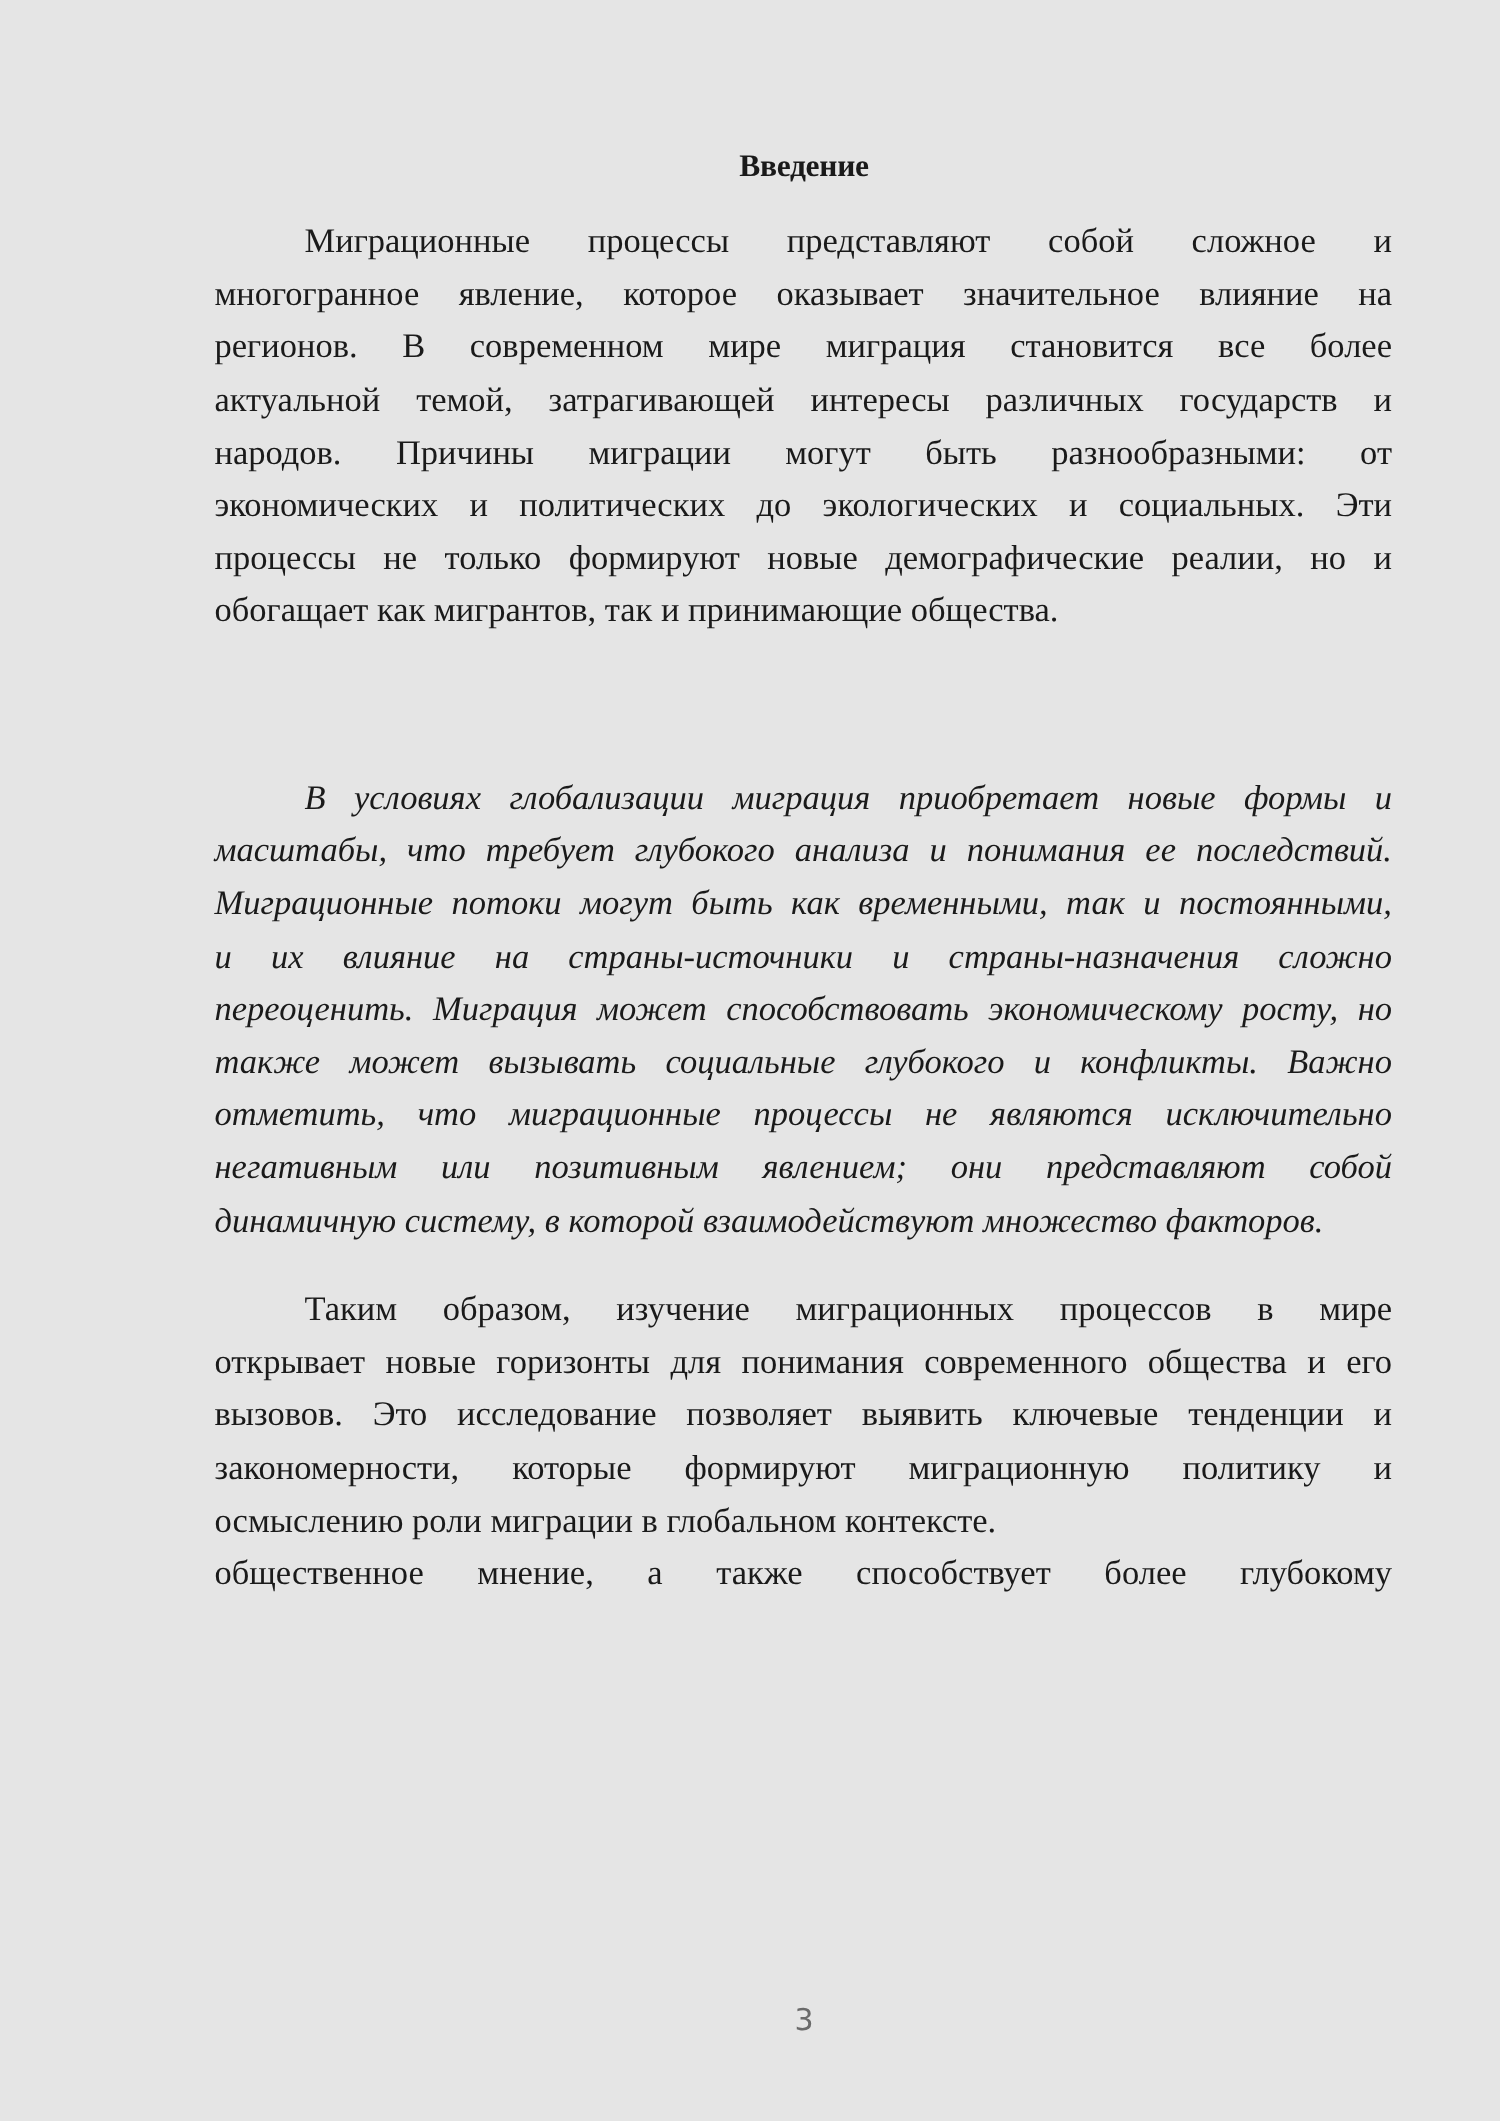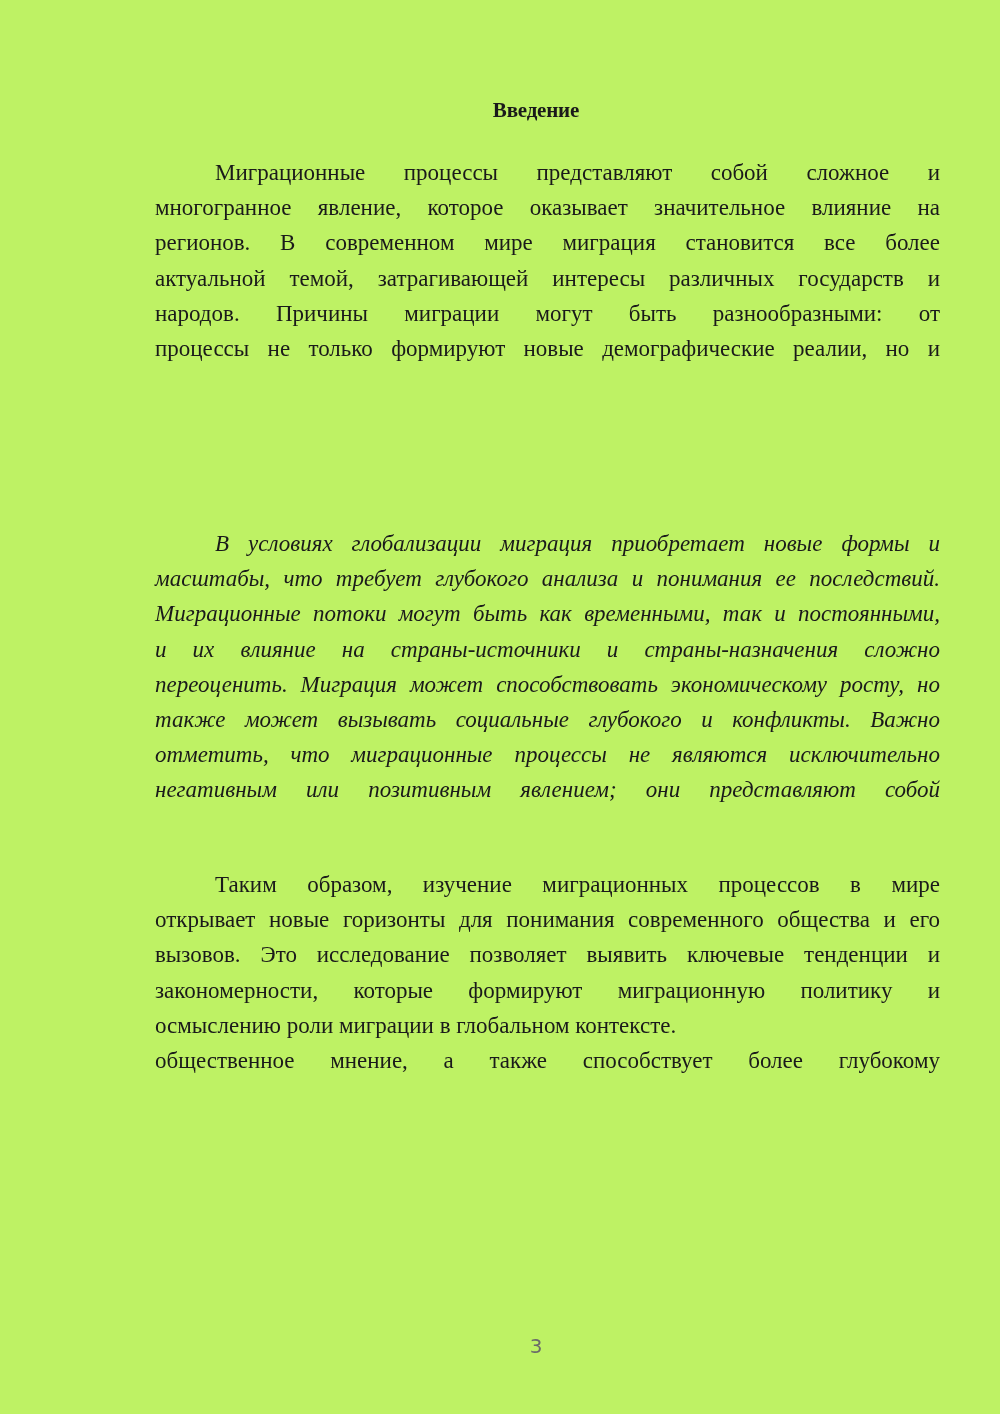--- a/index.html
+++ b/index.html
@@ -12,21 +12,21 @@
     height: 1414px;
     position: relative;
     overflow: hidden;
     font-family: "Liberation Serif", "DejaVu Serif", serif;
     color: #1a1a1a;
   }
   .page {
     position: absolute;
     left: 0; top: 0;
     width: 1000px; height: 1414px;
-    background: #bef264;
+    background: #e5e5e5;
   }
   .title {
     position: absolute;
     top: 98px;
     left: 0;
     width: 1072px;
     text-align: center;
     font-weight: bold;
     font-size: 21px;
     letter-spacing: -0.2px;
@@ -39,21 +39,21 @@
   .line {
     height: 35.2px;
     line-height: 35.2px;
     font-size: 23px;
     white-space: nowrap;
     text-align: justify;
     text-align-last: justify;
   }
   .line.indent { padding-left: 60px; }
   .line.last { text-align-last: left; }
-  .para { margin: 12px; }
+  .para { margin: 0; }
   #p1 { top: 143px; }
   #p2 { top: 514px; font-style: italic; }
   #p3 { top: 855px; }
   .page-number {
     position: absolute;
     top: 1334px;
     left: 0;
     width: 1072px;
     text-align: center;
     font-family: "DejaVu Sans", sans-serif;
@@ -67,32 +67,35 @@
 <div class="page">
 
   <div class="title">Введение</div>
 
   <div class="body-text para" id="p1">
     <div class="line indent">Миграционные процессы представляют собой сложное и</div>
     <div class="line">многогранное явление, которое оказывает значительное влияние на</div>
     <div class="line">регионов. В современном мире миграция становится все более</div>
     <div class="line">актуальной темой, затрагивающей интересы различных государств и</div>
     <div class="line">народов. Причины миграции могут быть разнообразными: от</div>
+    <div class="line">экономических и политических до экологических и социальных. Эти</div>
     <div class="line">процессы не только формируют новые демографические реалии, но и</div>
+    <div class="line last">обогащает как мигрантов, так и принимающие общества.</div>
   </div>
 
   <div class="body-text para" id="p2">
     <div class="line indent">В условиях глобализации миграция приобретает новые формы и</div>
     <div class="line">масштабы, что требует глубокого анализа и понимания ее последствий.</div>
     <div class="line">Миграционные потоки могут быть как временными, так и постоянными,</div>
     <div class="line">и их влияние на страны-источники и страны-назначения сложно</div>
     <div class="line">переоценить. Миграция может способствовать экономическому росту, но</div>
     <div class="line">также может вызывать социальные глубокого и конфликты. Важно</div>
     <div class="line">отметить, что миграционные процессы не являются исключительно</div>
     <div class="line">негативным или позитивным явлением; они представляют собой</div>
+    <div class="line last">динамичную систему, в которой взаимодействуют множество факторов.</div>
   </div>
 
   <div class="body-text para" id="p3">
     <div class="line indent">Таким образом, изучение миграционных процессов в мире</div>
     <div class="line">открывает новые горизонты для понимания современного общества и его</div>
     <div class="line">вызовов. Это исследование позволяет выявить ключевые тенденции и</div>
     <div class="line">закономерности, которые формируют миграционную политику и</div>
     <div class="line last">осмыслению роли миграции в глобальном контексте.</div>
     <div class="line">общественное мнение, а также способствует более глубокому</div>
   </div>

